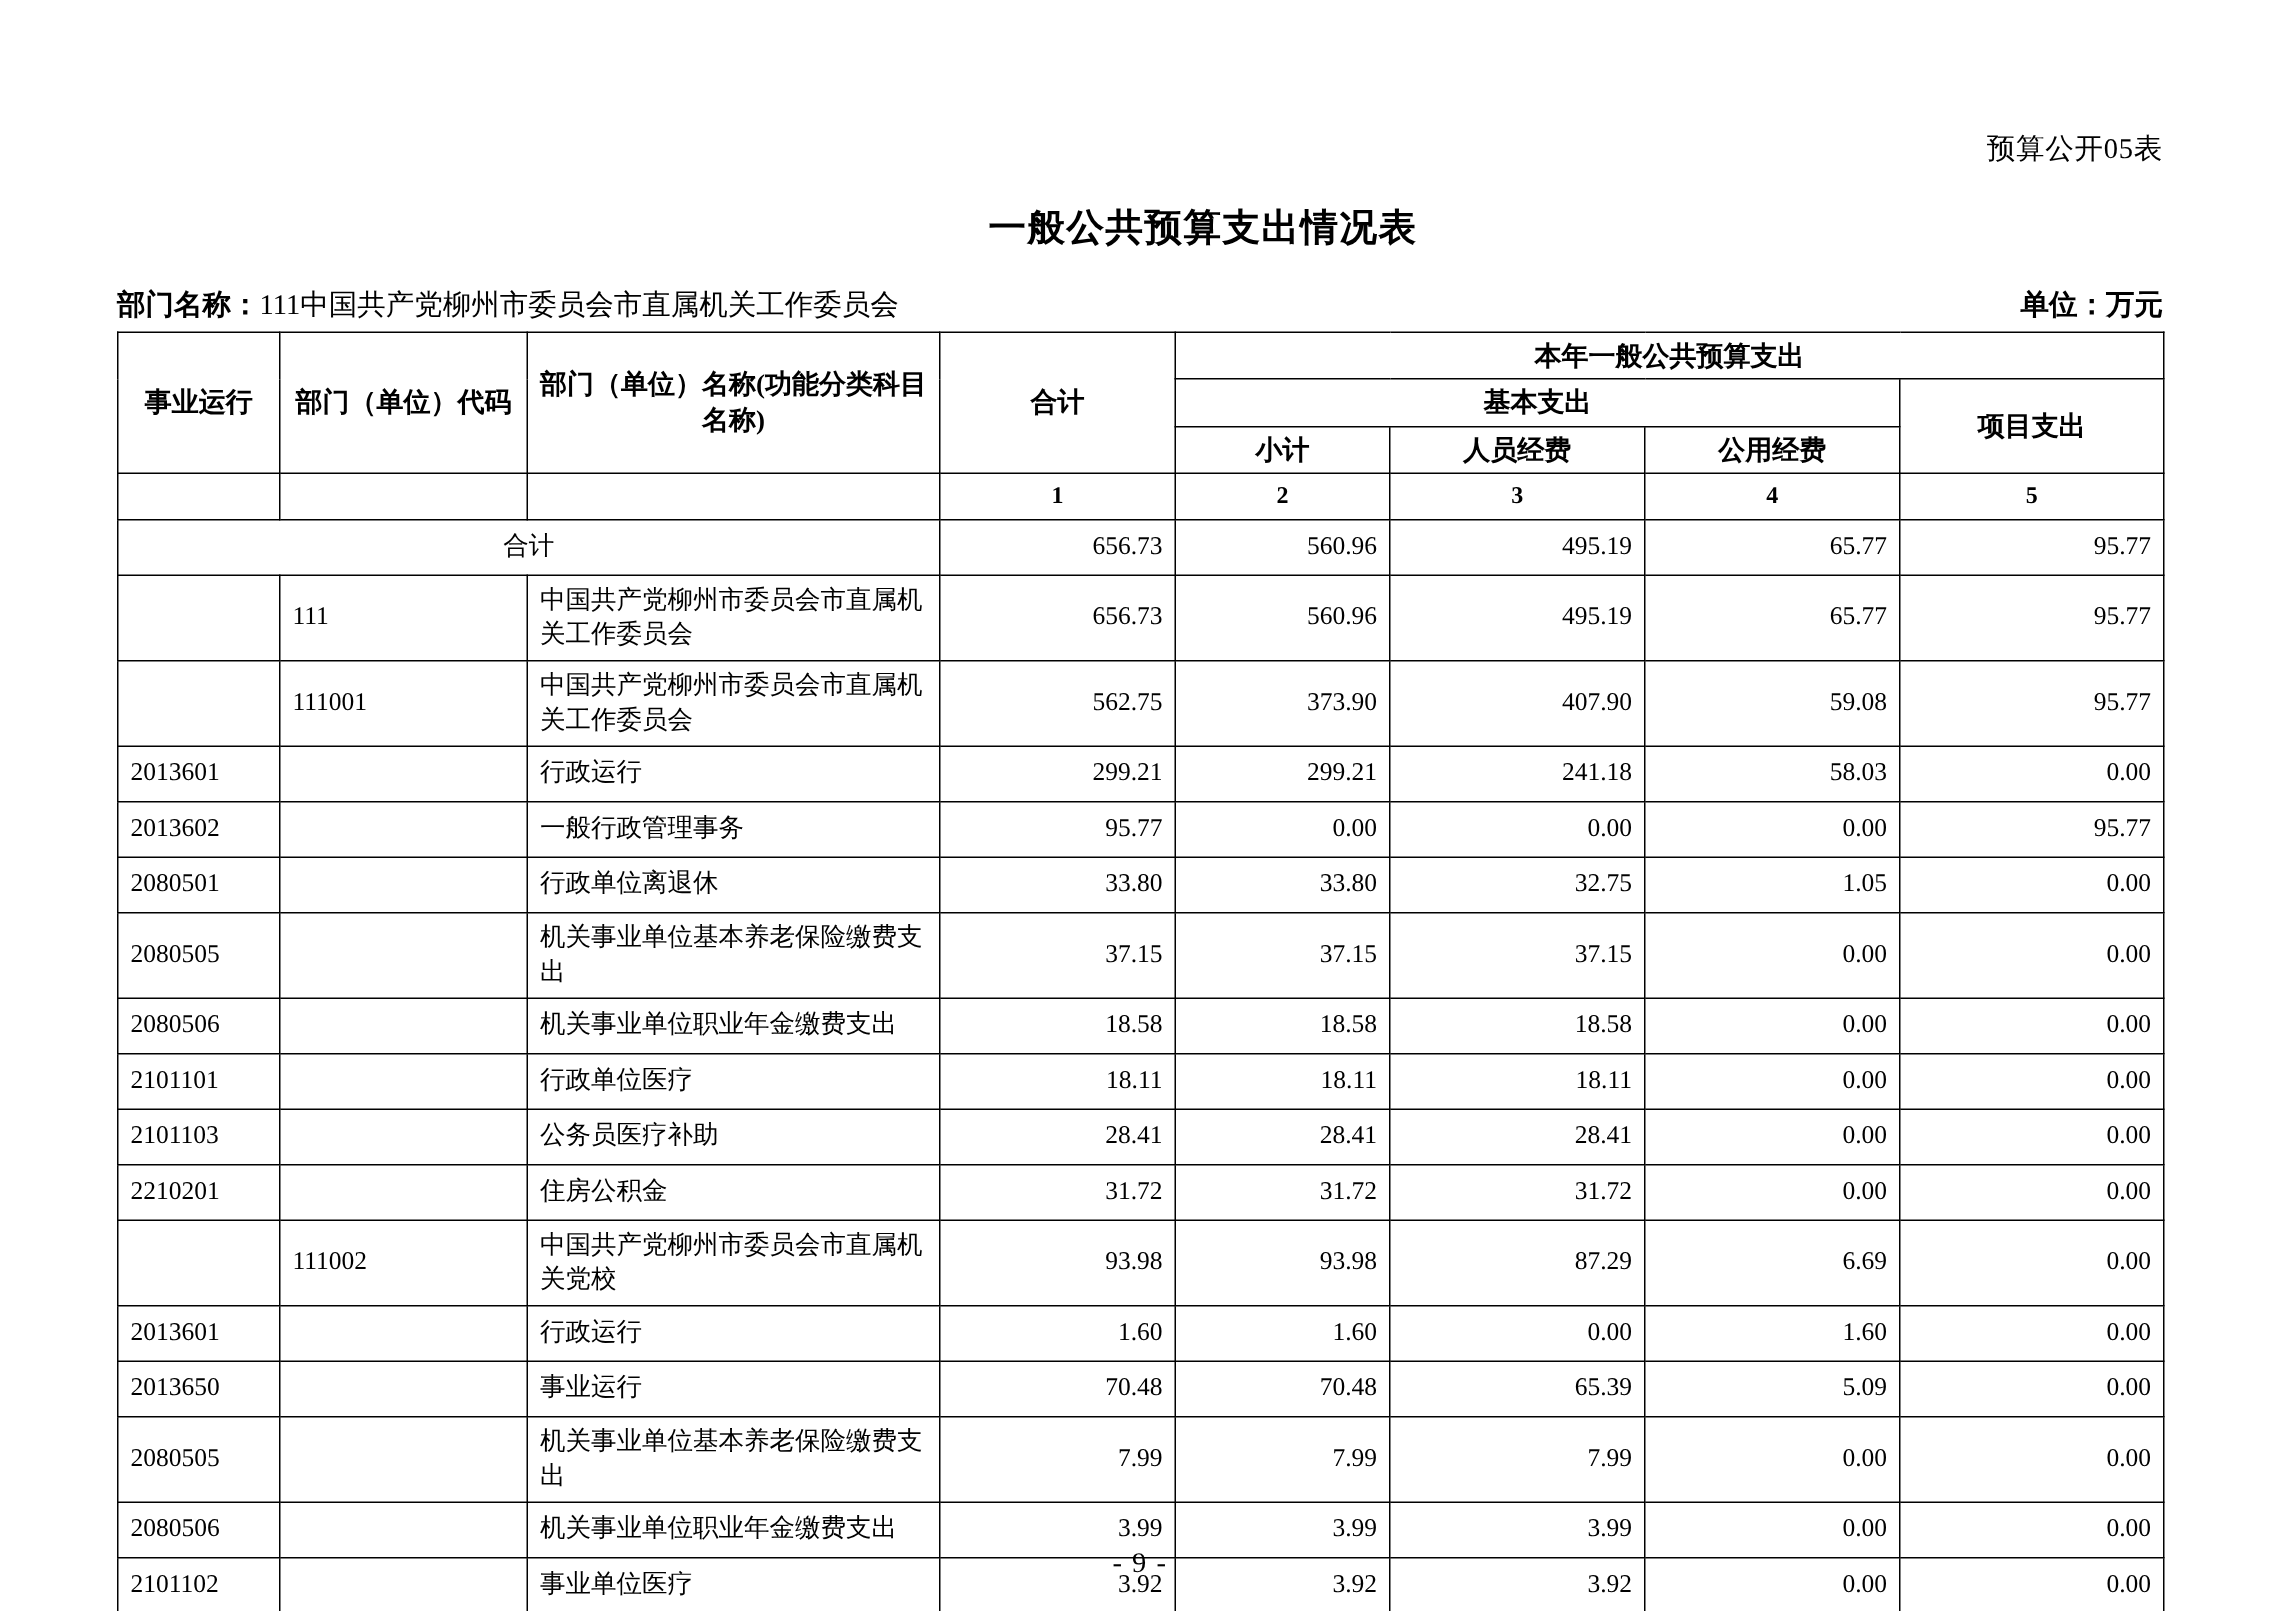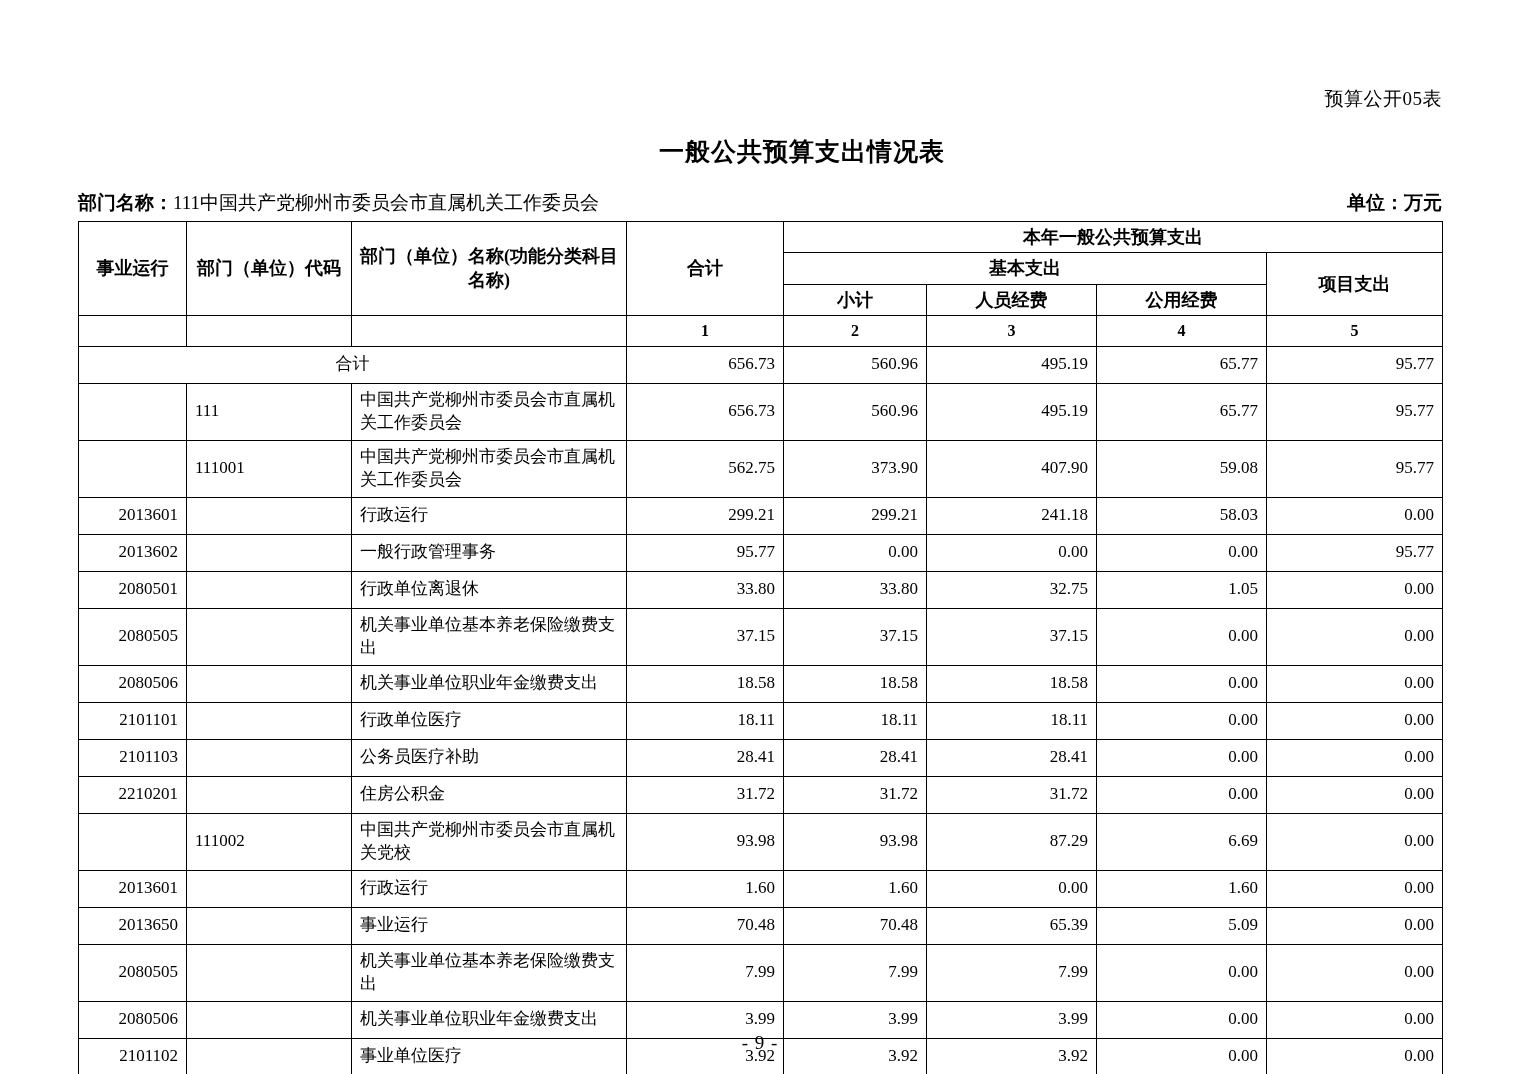--- a/index.html
+++ b/index.html
@@ -86,21 +86,21 @@
   }
   .hdr-main {
     font-size: 18px;
   }
   .num-row th {
     font-size: 16px;
     height: 24px;
     padding: 1px 6px;
   }
   td.code {
-    text-align: right;
+    text-align: left;
     font-size: 17px;
   }
   td.dcode {
     text-align: left;
     padding-left: 20px;
     font-size: 17px;
   }
   td.dname {
     text-align: left;
     padding-left: 14px;

